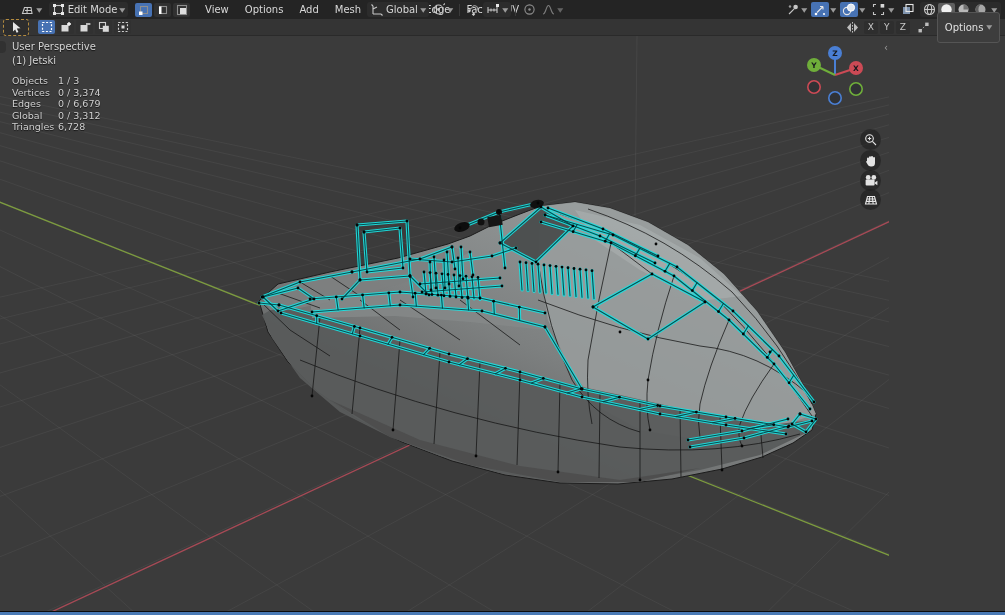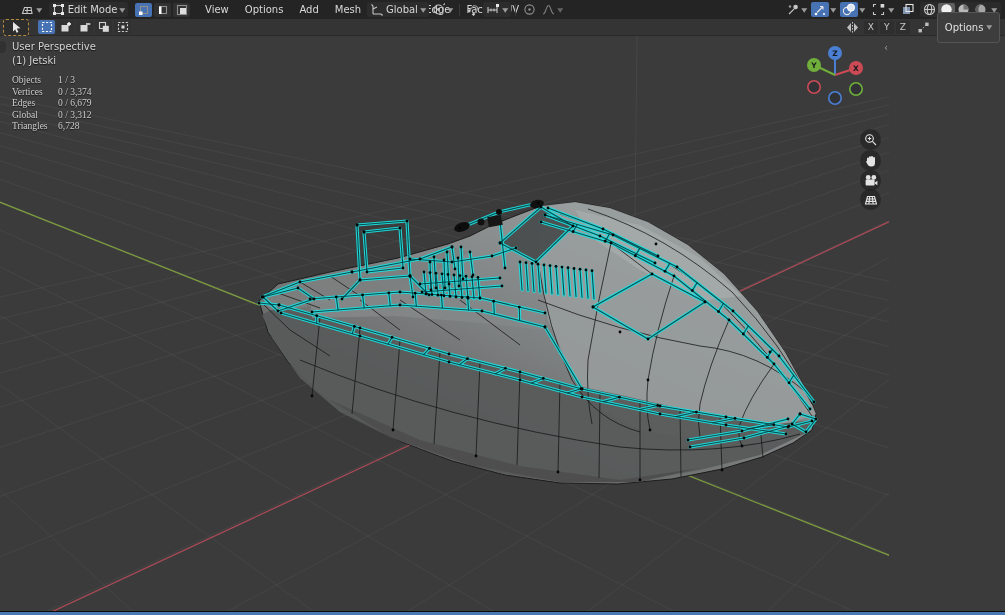--- a/index.html
+++ b/index.html
@@ -22,21 +22,21 @@
   .shadegrp .cell{width:17px;height:13px;display:flex;align-items:center;justify-content:center;border-radius:2px;}
   .shadegrp .cell.on{background:#5f5f5f;}
   .optbtn{display:flex;align-items:center;gap:4px;background:#3d3d3d;border:1px solid #555;border-radius:3px;height:13px;padding:8px 7px;color:#e0e0e0;}
   .xyzbtn{width:14px;height:13px;border-radius:2px;background:#2e2e2e;color:#c8c8c8;font-size:9px;display:flex;align-items:center;justify-content:center;margin:0 1px;}
   .tooltool{width:24px;height:15px;border:1px dashed #b38b3f;border-radius:3px;display:flex;align-items:center;justify-content:center;background:#2d2d2d;}
   
   #viewport{position:absolute;left:0;top:36px;width:889px;height:576px;background:#3b3b3b;overflow:hidden;}
   #scene{position:absolute;left:0;top:0;}
   #stats{position:absolute;left:12px;top:4px;color:#d4d4d4;font-size:10px;text-shadow:0 1px 1px rgba(0,0,0,.7);line-height:14px;}
   #stats .small{font-size:10px;}
-  .statrow{display:flex;line-height:11.5px;font-size:9.5px;color:#cfcfcf;font-family:Liberation Serif, serif;}
+  .statrow{display:flex;line-height:11.5px;font-size:9.5px;color:#cfcfcf;}
   .statrow .lab{width:46px;}
   #statblock{margin-top:7px;}
   #gizmo{position:absolute;right:22px;top:8px;}
   .navicon{position:absolute;right:8px;width:21px;height:21px;border-radius:50%;background:rgba(28,28,28,.55);display:flex;align-items:center;justify-content:center;}
   #panel-arrow-right{position:absolute;right:1px;top:6px;color:#9a9a9a;font-size:10px;}
   #panel-tab-left{position:absolute;left:0;top:5px;width:6px;height:12px;background:#2f2f2f;border-radius:0 4px 4px 0;opacity:.8;}
   #bottom-strip{position:absolute;left:0;bottom:0;width:100%;height:3px;background:#4a7ab5;border-top:1px solid #0c0c0c;z-index:40;}
   svg{display:block;}
   .icg{stroke:#c6c6c6;fill:none;stroke-width:1.1;}
   .icw{stroke:#e6e6e6;fill:none;stroke-width:1.1;}

